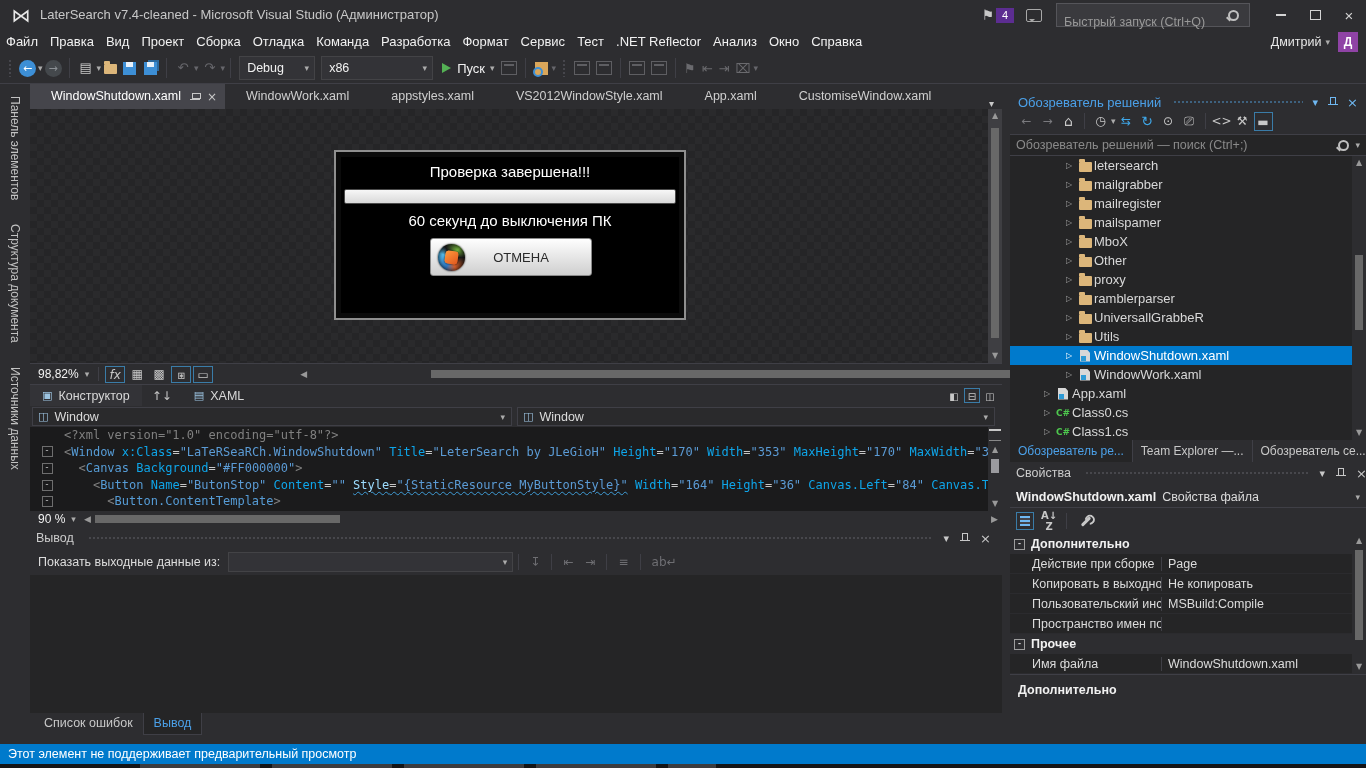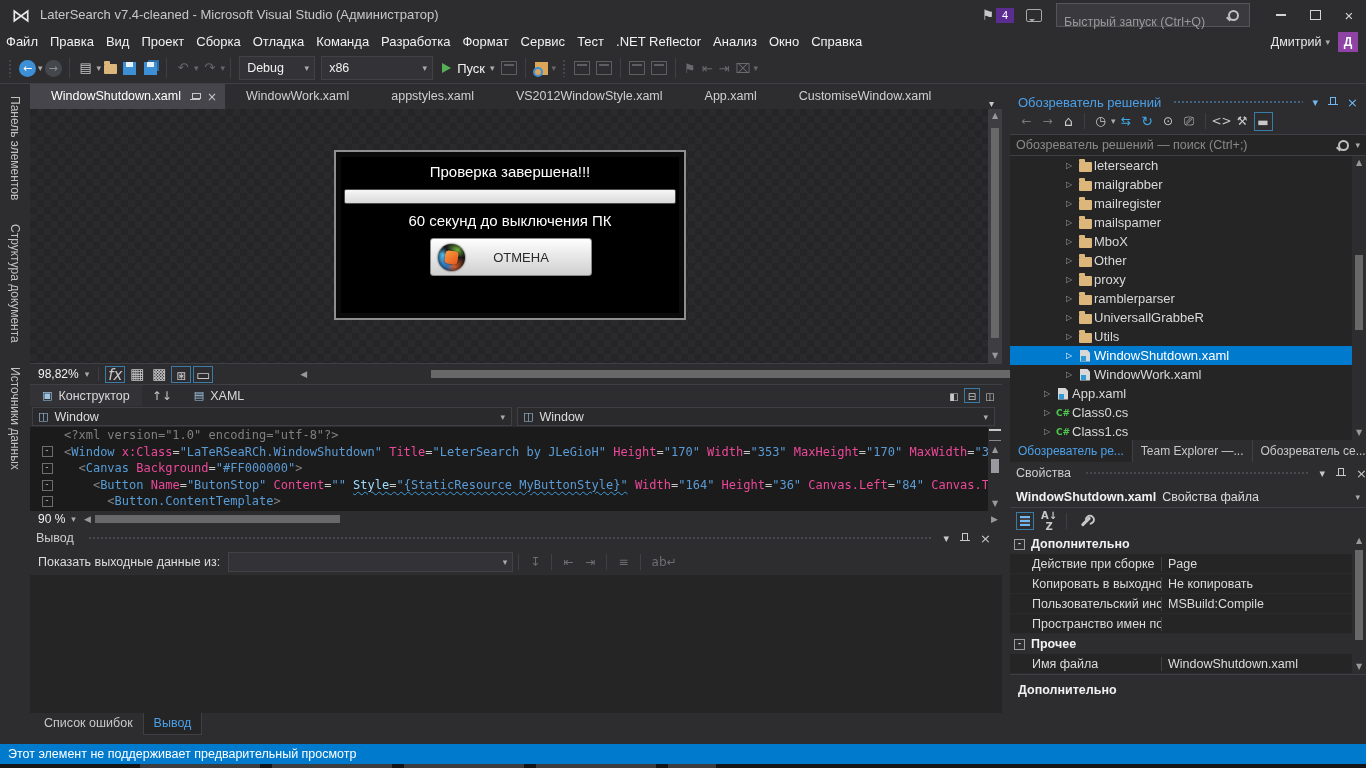--- a/index.html
+++ b/index.html
@@ -95,21 +95,21 @@
   .vscroll .track{flex:1;width:8px;position:relative;}
   .vthumb{position:absolute;left:0;width:8px;background:#686868;}
   .designer-vscroll{right:0;top:0;height:254px;}
   .hscroll{height:12px;display:flex;align-items:center;flex:1;}
   .hthumb{height:8px;background:#686868;}
 
   
   .design-zoom-row{left:0;top:279px;width:972px;height:21px;background:#2D2D30;border-top:1px solid #3F3F46;display:flex;align-items:center;box-sizing:border-box;}
   .zoom-combo{display:flex;align-items:center;color:#F1F1F1;font-size:12px;padding:0 4px 0 8px;}
   .zoom-combo .i-caret{margin-left:6px;}
-  .dz-ico{width:20px;height:17px;line-height:17px;font-size:15px;color:#C8C8C8;text-align:center;margin:0 1px;box-sizing:border-box;}
+  .dz-ico{width:20px;height:17px;line-height:17px;font-size:12px;color:#C8C8C8;text-align:center;margin:0 1px;box-sizing:border-box;}
   .dz-ico.on{border:1px solid #3A7CA8;}
   .scroll-arr{color:#999;font-size:9px;padding:0 4px;}
 
   
   .split-tabs{left:0;top:300px;width:972px;height:22px;background:#2D2D30;border-top:1px solid #3F3F46;display:flex;align-items:center;box-sizing:border-box;}
   .ed-tab{height:22px;display:flex;align-items:center;padding:0 12px;font-size:12.5px;color:#D8D8D8;background:#333337;}
   .ed-tab .glyph{margin-right:6px;color:#9CC3E0;font-size:11px;}
   .swap-ico{color:#C8C8C8;font-size:12px;padding:0 10px;}
   .split-btns{margin-left:auto;display:flex;align-items:center;padding-right:4px;}
   .sp-btn{width:16px;height:15px;border:1px solid transparent;color:#C8C8C8;font-size:10px;line-height:15px;text-align:center;margin-left:2px;box-sizing:border-box;}
@@ -121,21 +121,21 @@
   .bc-combo .glyph{color:#9CC3E0;font-size:11px;margin:0 6px 0 5px;}
   .bc-combo .i-caret{margin-left:auto;padding-right:6px;}
 
   
   .code-wrap{left:0;top:343px;width:972px;height:84px;background:#1B1B1C;overflow:hidden;font-family:"DejaVu Sans Mono",monospace;font-size:12px;}
   .code-line{height:16.6px;line-height:16.6px;white-space:pre;display:flex;}
   .gutter-cell{width:34px;flex:none;display:flex;align-items:center;justify-content:center;}
   .fold{width:9px;height:9px;border:1px solid #6E6E6E;color:#C8C8C8;font-size:9px;line-height:7px;text-align:center;}
   .fold::before{content:"-";}
   .tk-pi{color:#808080;} .tk-d{color:#808080;} .tk-t{color:#569CD6;}
-  .tk-a{color:#ec4899;} .tk-o{color:#C8C8C8;} .tk-v{color:#5B9BD5;} .tk-x{color:#D4D4D4;}
+  .tk-a{color:#0ea5e9;} .tk-o{color:#C8C8C8;} .tk-v{color:#5B9BD5;} .tk-x{color:#D4D4D4;}
   .tk-ae,.tk-oe,.tk-ve{text-decoration:underline wavy #3E9CD6 1px;text-underline-offset:2px;}
   .tk-ae{color:#9CDCFE;} .tk-oe{color:#C8C8C8;} .tk-ve{color:#5B9BD5;}
   .code-vscroll{right:0;top:0;height:84px;background:#2D2D30;}
   .split-grip{width:12px;height:9px;border-top:2px solid #C8C8C8;border-bottom:1px solid #888;margin:2px 0;}
 
   
   .code-zoom-row{left:0;top:427px;width:972px;height:16px;background:#2D2D30;display:flex;align-items:center;}
 
   
   .output{left:0;top:443px;width:972px;height:186px;background:#252526;}

